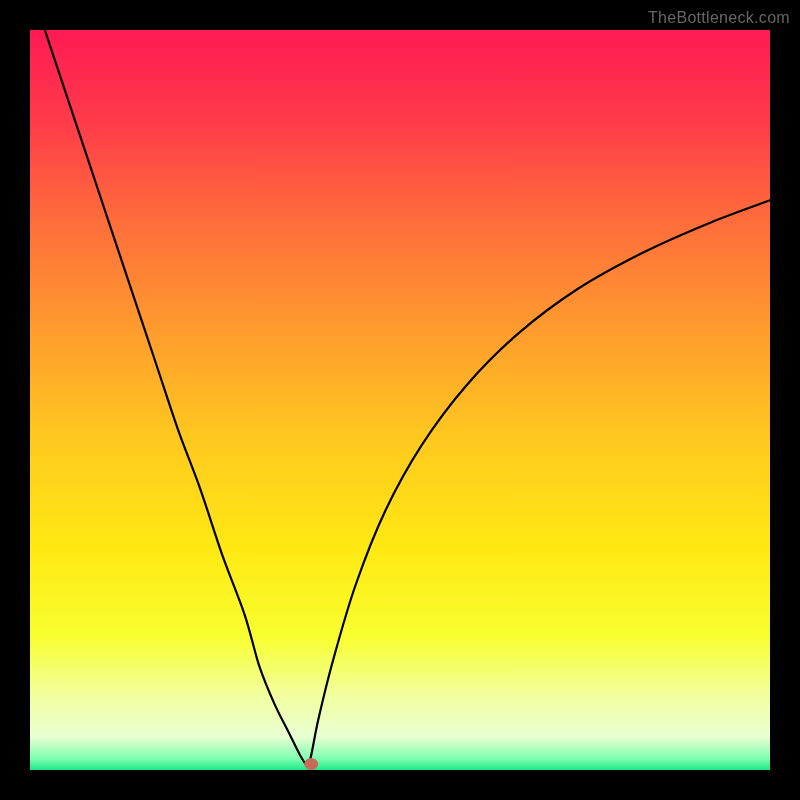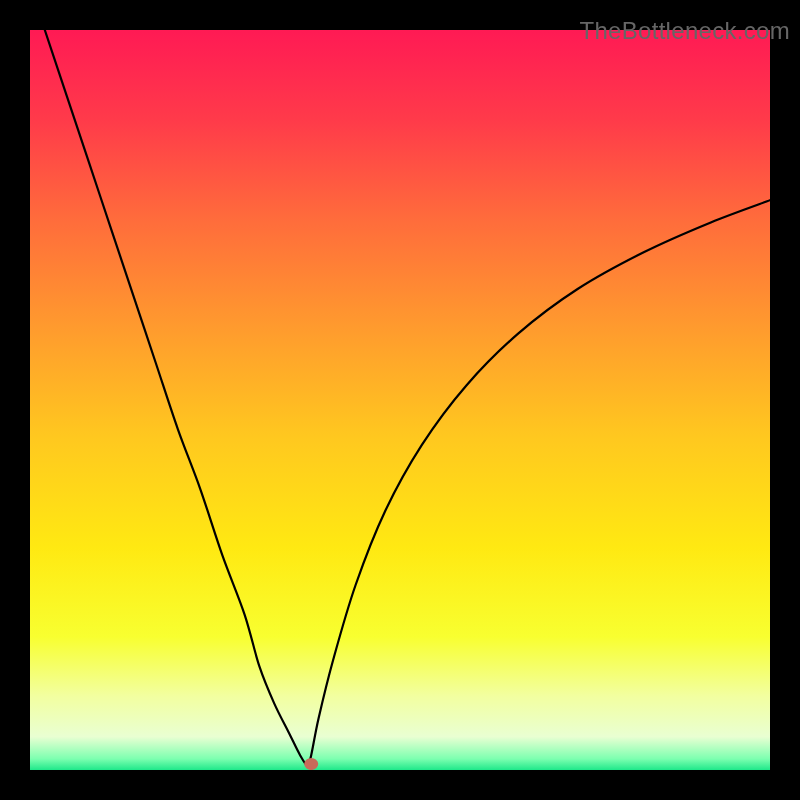--- a/index.html
+++ b/index.html
@@ -22,24 +22,24 @@
   .plot {
     position: absolute;
     left: 30px;
     top: 30px;
     width: 740px;
     height: 740px;
     overflow: hidden;
   }
   .watermark {
     position: absolute;
-    top: 17px;
+    top: 9px;
     right: 10px;
     color: #666666;
-    font-size: 24px;
+    font-size: 16px;
     font-weight: 500;
     letter-spacing: 0.3px;
     user-select: none;
   }
   svg {
     display: block;
   }
 </style>
 </head>
 <body>

